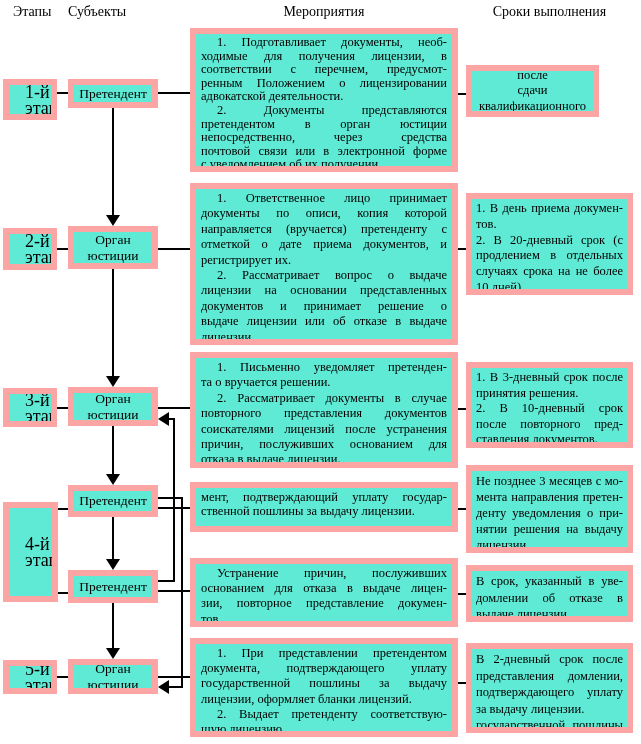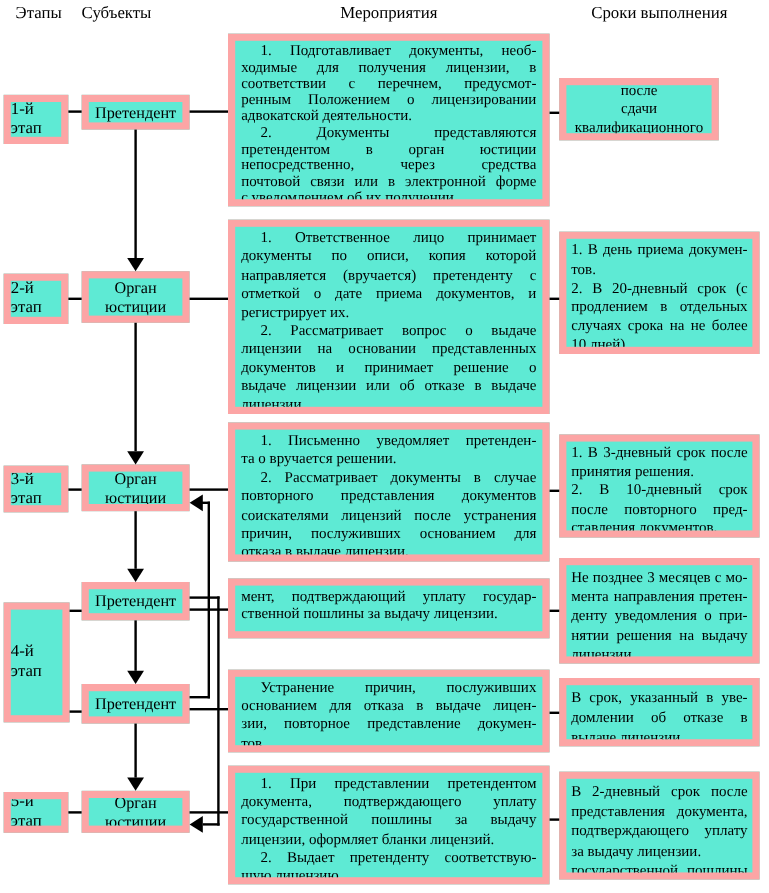--- a/index.html
+++ b/index.html
@@ -9,21 +9,21 @@
     overflow:hidden;
   }
   .hdr{position:absolute;font-size:14px;white-space:nowrap;}
   .hdr.ctrw{text-align:center;}
   .box{
     position:absolute;border:6px solid #fca5a5;background:#5eead4;
     box-sizing:border-box;overflow:hidden;
   }
   .stage{
     display:flex;flex-direction:column;justify-content:center;
-    font-size:14px;line-height:16px;
+    padding-left:16px;font-size:18px;line-height:16px;
   }
   .subject{
     display:flex;flex-direction:column;justify-content:center;
     text-align:center;font-size:13.5px;line-height:16px;
   }
   .textbox{padding:2px 5px;font-size:12.5px;}
   .dbox{padding:2px 4px;font-size:12.5px;}
   .vcenter{display:flex;flex-direction:column;justify-content:center;}
   .ln{display:block;}
   .jst{text-align:justify;text-align-last:justify;}
@@ -175,21 +175,21 @@
       <div class="ln jst">нятии решения на выдачу</div>
       <div class="ln">лицензии.</div>
     </div>
   <div class="box dbox" style="left:466px;top:565px;width:167px;height:57px;line-height:16.5px;">
       <div class="ln jst">В срок, указанный в уве-</div>
       <div class="ln jst">домлении об отказе в</div>
       <div class="ln">выдаче лицензии.</div>
     </div>
   <div class="box dbox" style="left:466px;top:643px;width:167px;height:90px;line-height:16.5px;">
       <div class="ln jst">В 2-дневный срок после</div>
-      <div class="ln jst">представления документа,</div>
+      <div class="ln jst">представления домлении,</div>
       <div class="ln jst">подтверждающего уплату</div>
       <div class="ln">за выдачу лицензии.</div>
       <div class="ln jst">государственной пошлины</div>
     </div>
 
   <div class="hl" style="left:57px;top:92px;width:11px;"></div>
   <div class="hl" style="left:57px;top:248px;width:11px;"></div>
   <div class="hl" style="left:57px;top:407px;width:11px;"></div>
   <div class="hl" style="left:58px;top:508px;width:10px;"></div>
   <div class="hl" style="left:58px;top:592px;width:10px;"></div>

